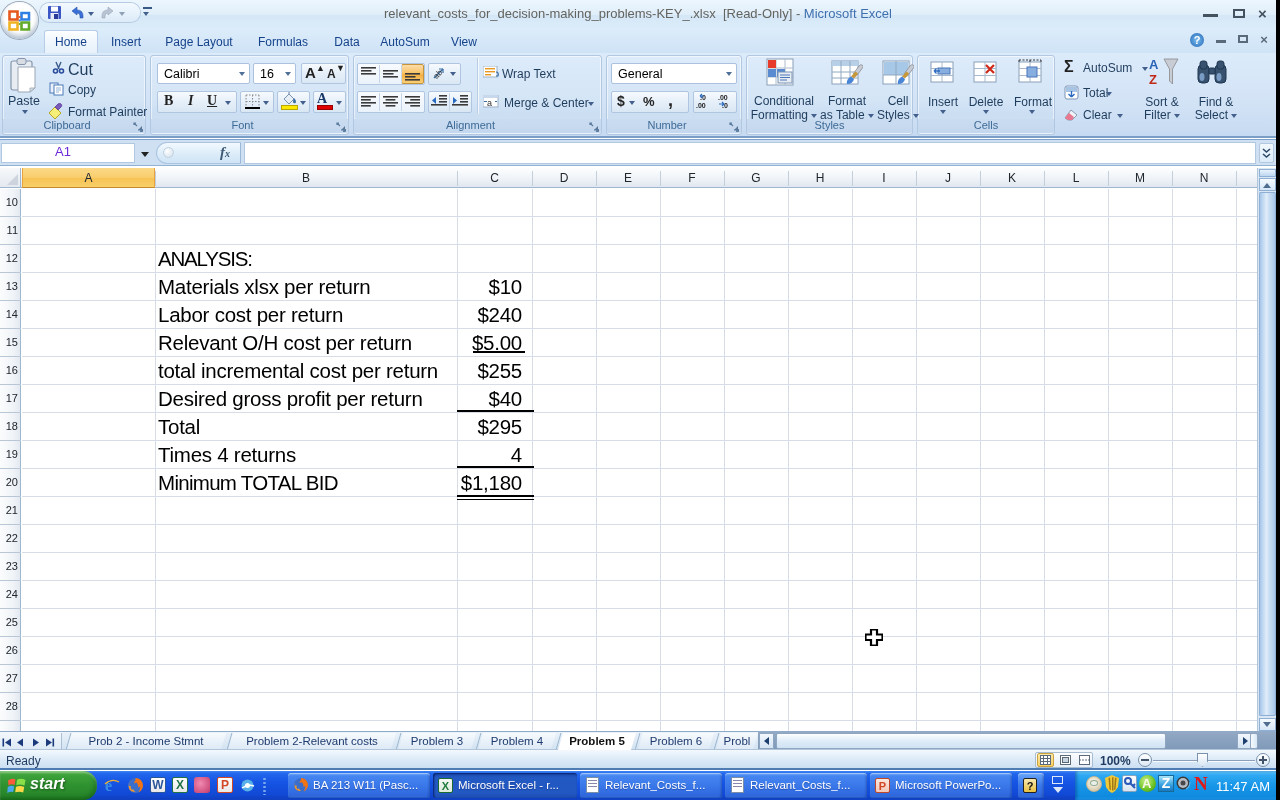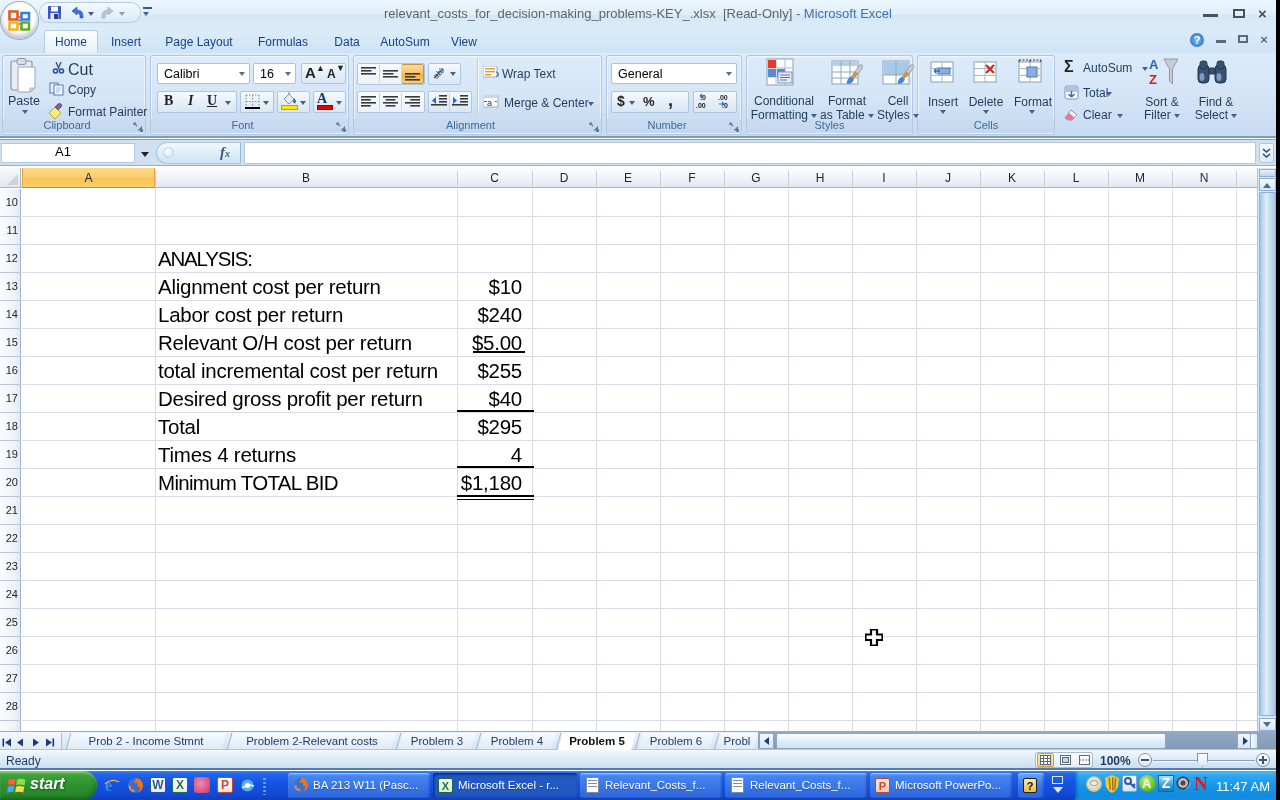--- a/index.html
+++ b/index.html
@@ -430,21 +430,21 @@
 </g>
 <ellipse cx="6" cy="18" rx="2.5" ry="4" fill="#7a9cc4"></ellipse>
 <ellipse cx="23" cy="18" rx="2.5" ry="4" fill="#7a9cc4"></ellipse>
 </svg>
   <div class="abs" style="left:1188px;top:42px;width:56px;text-align:center;font-size:12px;color:#1e3c5c;">Find &amp;</div>
   <div class="abs" style="left:1188px;top:55px;width:56px;text-align:center;font-size:12px;color:#1e3c5c;">Select <span class="ddv" style="border-top-color:#43608c"></span></div>
 </div>
 
 <div class="abs" id="fbar" style="left:0;top:139px;width:1280px;height:27px;background:#cfe0f2;border-top:1px solid #7ba0cc;border-bottom:1px solid #92b2d4;">
   <div class="abs" style="left:1px;top:3px;width:134px;height:20px;background:#fff;border:1px solid #b2c7e0;"></div>
-  <div class="abs" style="left:55px;top:4px;font-size:13px;color:#000000;text-align:right;">A1</div>
+  <div class="abs" style="left:55px;top:4px;font-size:13px;color:#6d28d9;text-align:right;">A1</div>
   <div class="abs ddv" style="left:141px;top:12px;border-top-width:5px;border-left-width:4px;border-right-width:4px;border-top-color:#222;"></div>
   <div class="abs" style="left:156px;top:2px;width:85px;height:22px;background:linear-gradient(#f2f9fe,#dcecf9 55%,#cfe4f6);border:1px solid #aac4e0;border-radius:11px 0 0 11px;border-right:1px solid #9cb8d8;"></div>
   <div class="abs" style="left:163px;top:7px;width:11px;height:11px;border-radius:50%;background:radial-gradient(circle at 35% 35%,#fff,#cfdde9);border:1px solid #c0d0e0;"></div>
   <div class="abs" style="left:220px;top:4px;font-size:15px;font-style:italic;font-weight:bold;color:#3e5a74;font-family:'Liberation Serif',serif;">f<span style="font-size:10px">x</span></div>
   <div class="abs" style="left:244px;top:2px;width:1012px;height:22px;background:#fff;border:1px solid #b2c7e0;"></div>
   <div class="abs" style="left:1259px;top:3px;width:15px;height:20px;background:linear-gradient(#f2f8fd,#dcebf8);border:1px solid #b2c7e0;border-radius:2px;"></div>
   <svg class="abs" style="left:1262px;top:8px" width="9" height="11" viewBox="0 0 9 11">
       <g stroke="#2c4a68" stroke-width="1.6" fill="none">
         <path d="M1 1 L4.5 4 L8 1"></path>
         <path d="M1 6 L4.5 9 L8 6"></path>
@@ -556,21 +556,21 @@
     <div class="vline" style="left:916px;top:23px;height:542px;"></div>
     <div class="vline" style="left:980px;top:23px;height:542px;"></div>
     <div class="vline" style="left:1044px;top:23px;height:542px;"></div>
     <div class="vline" style="left:1108px;top:23px;height:542px;"></div>
     <div class="vline" style="left:1172px;top:23px;height:542px;"></div>
     <div class="vline" style="left:1236px;top:23px;height:542px;"></div>
     <div class="vline" style="left:1257px;top:23px;height:542px;"></div>
   </div>
   <div id="gridtext">
     <div class="celltext" style="left:158px;top:79px;width:300px;line-height:28px;letter-spacing:-1.2px;">ANALYSIS:</div>
-    <div class="celltext" style="left:158px;top:107px;width:300px;line-height:28px;">Alignment cost per return</div>
+    <div class="celltext" style="left:158px;top:107px;width:300px;line-height:28px;">Materials xlsx per return</div>
     <div class="celltext" style="left:158px;top:135px;width:300px;line-height:28px;">Labor cost per return</div>
     <div class="celltext" style="left:158px;top:163px;width:300px;line-height:28px;">Relevant O/H cost per return</div>
     <div class="celltext" style="left:158px;top:191px;width:320px;line-height:28px;">total incremental cost per return</div>
     <div class="celltext" style="left:158px;top:219px;width:320px;line-height:28px;">Desired gross profit per return</div>
     <div class="celltext" style="left:158px;top:247px;width:300px;line-height:28px;">Total</div>
     <div class="celltext" style="left:158px;top:275px;width:300px;line-height:28px;">Times 4 returns</div>
     <div class="celltext" style="left:158px;top:303px;width:300px;line-height:28px;letter-spacing:-0.7px;">Minimum TOTAL BID</div>
     <div class="cellnum" style="left:412px;top:107px;line-height:28px;">$10</div>
     <div class="cellnum" style="left:412px;top:135px;line-height:28px;">$240</div>
     <div class="cellnum" style="left:412px;top:163px;line-height:28px;">$5.00</div>

